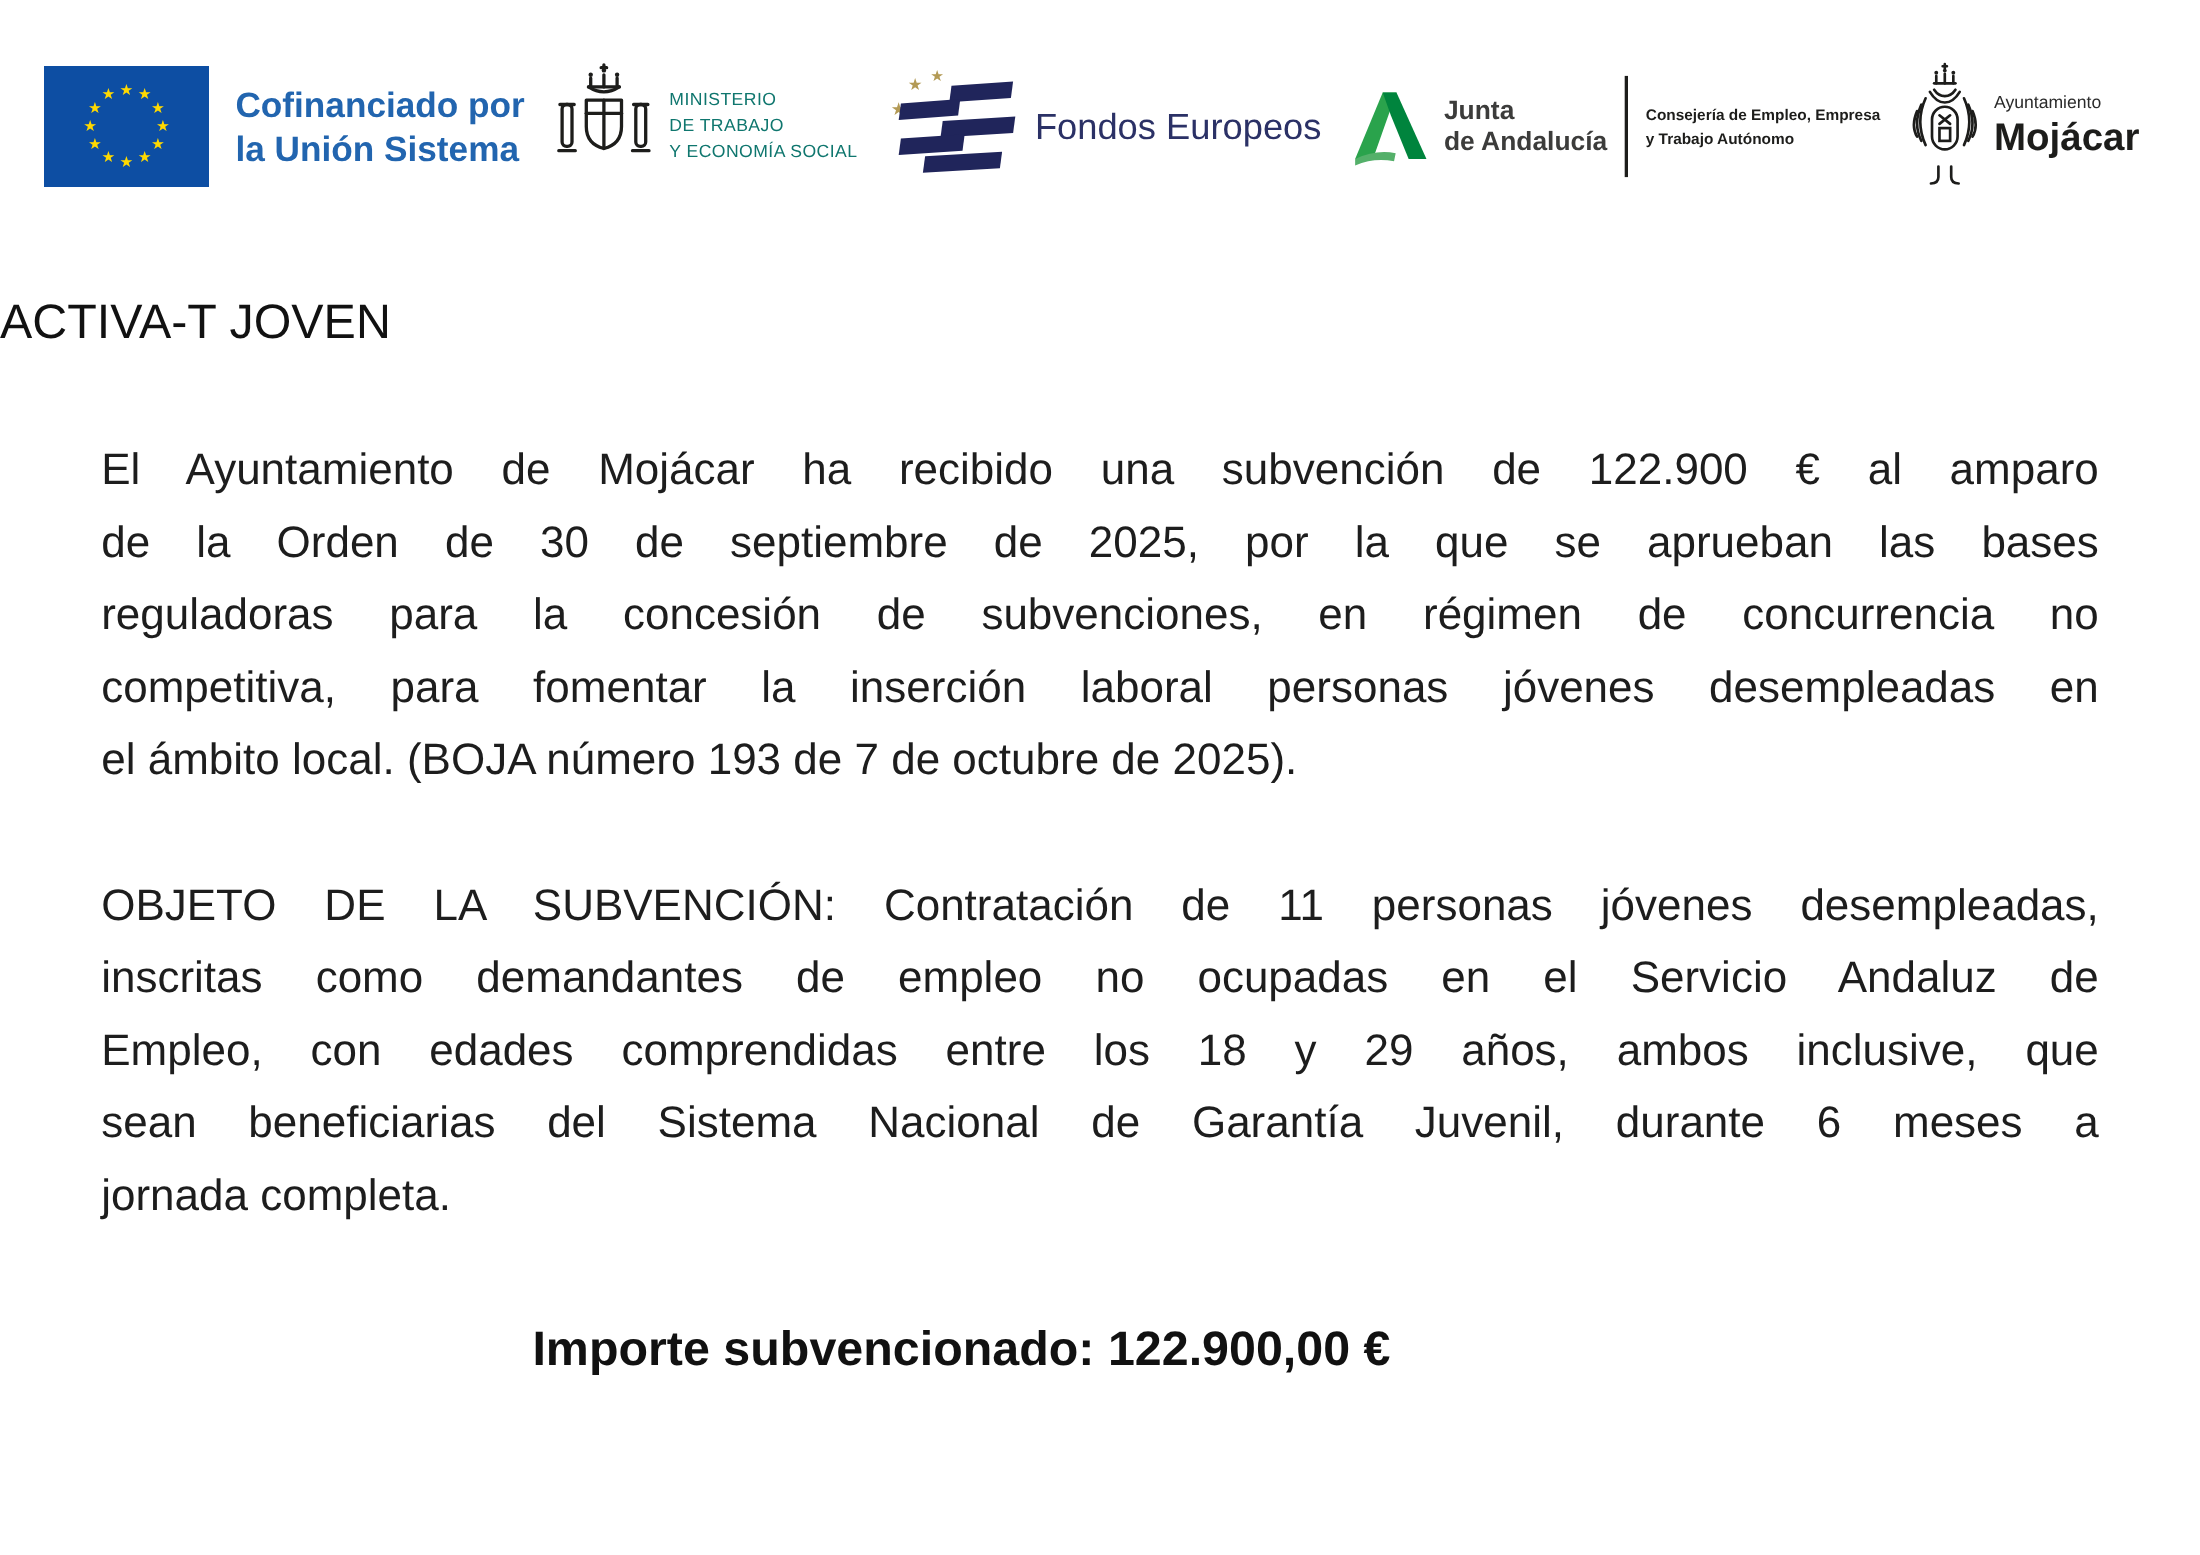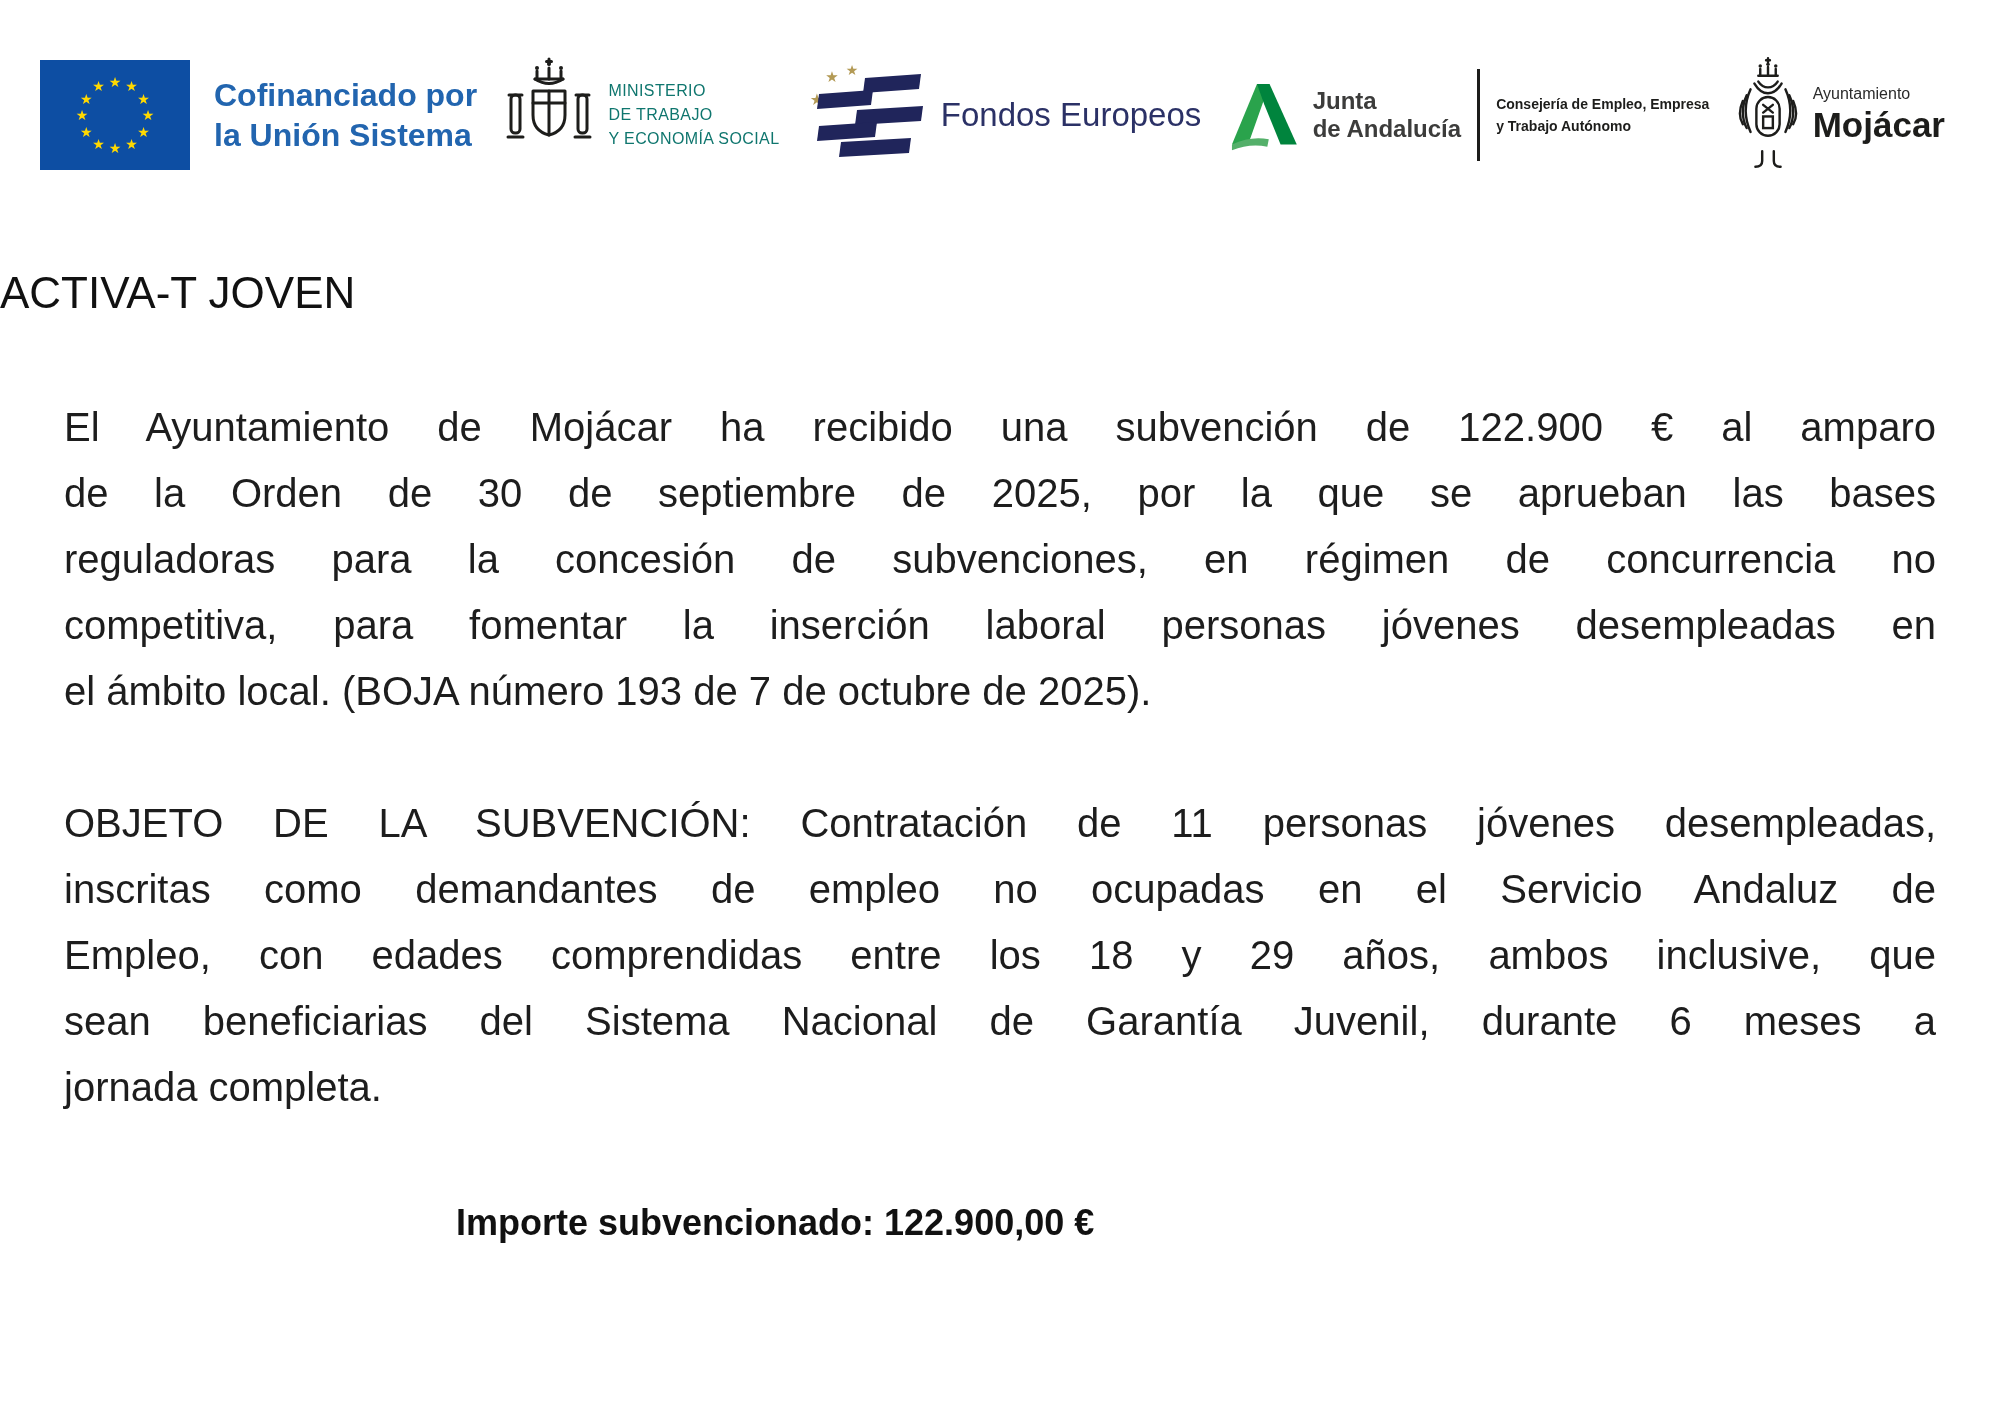--- a/index.html
+++ b/index.html
@@ -69,35 +69,35 @@
   .moj-line1 { font-size: 16px; color: #2b2b2b; }
   .moj-line2 { font-size: 35px; font-weight: bold; color: #1d1d1b; }
 
   
   .doc-title {
     margin-top: 88px;
     font-size: 44px;
     font-weight: normal;
     color: #111111;
   }
-  .content { padding: 0 64px; }
+  .content { padding: 0 92px; }
   .para {
     margin-top: 76px;
     font-size: 40px;
     line-height: 66px;
     color: #1d1d1d;
   }
   .para + .para { margin-top: 66px; }
   .tline { text-align: justify; text-align-last: justify; }
   .tline-last { text-align-last: left; }
 
   .amount-line {
     margin-top: 82px;
     padding-left: 392px;
-    font-size: 36px;
+    font-size: 44px;
     font-weight: bold;
     color: #111111;
   }
 </style>
 </head>
 <body>
 
 <div class="page">
 
   <div class="header">

